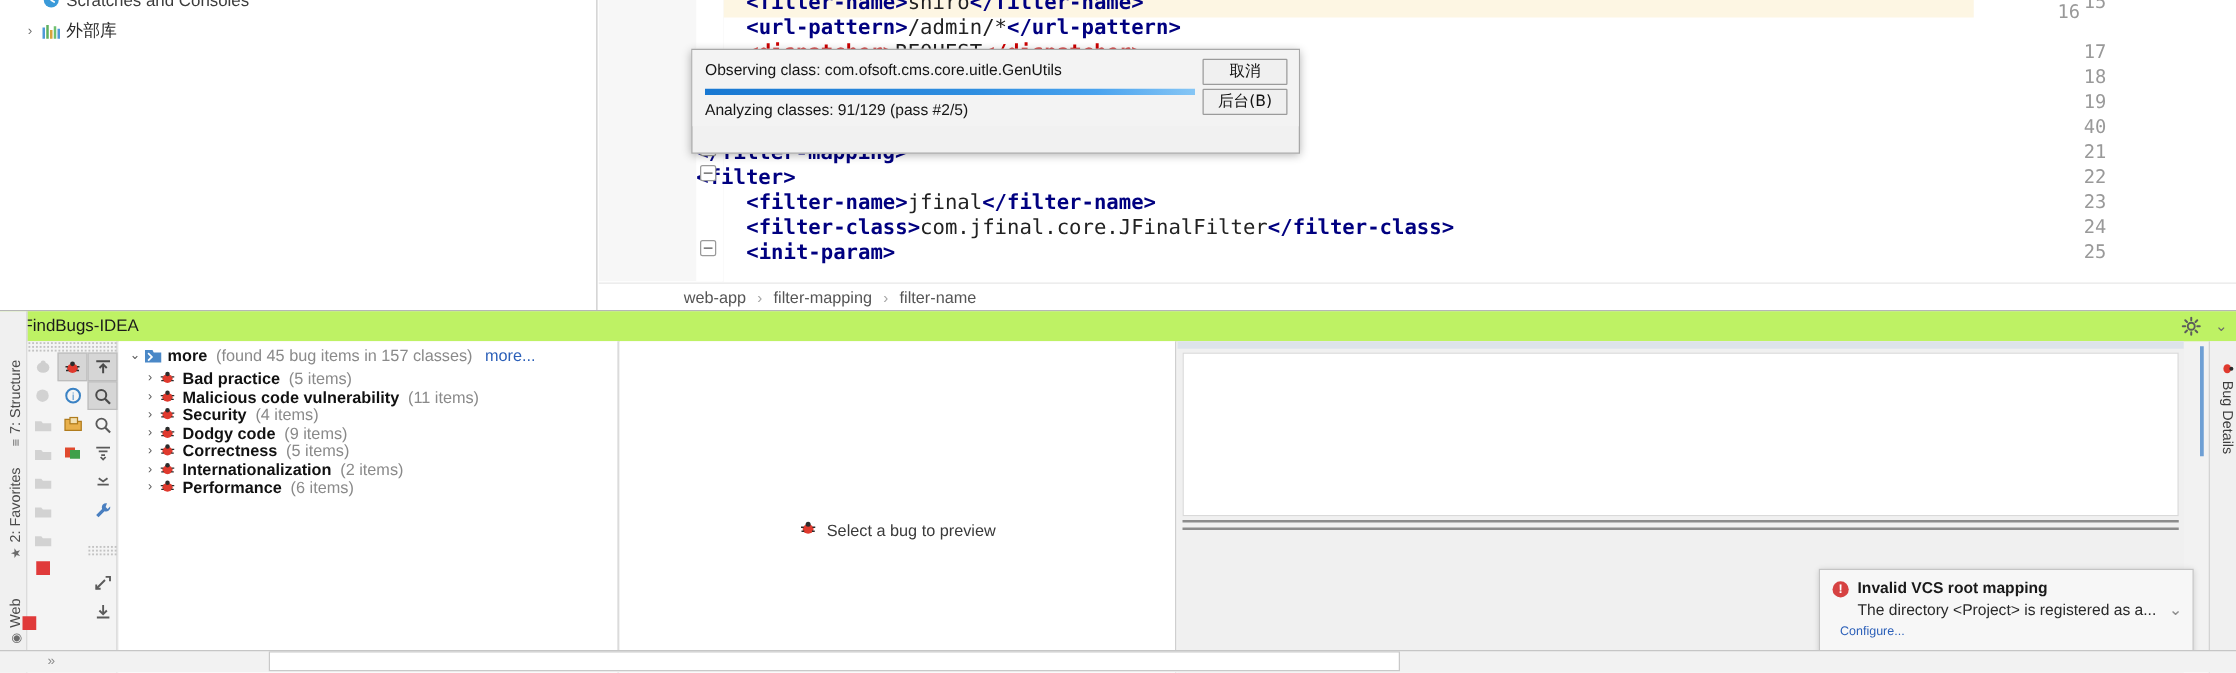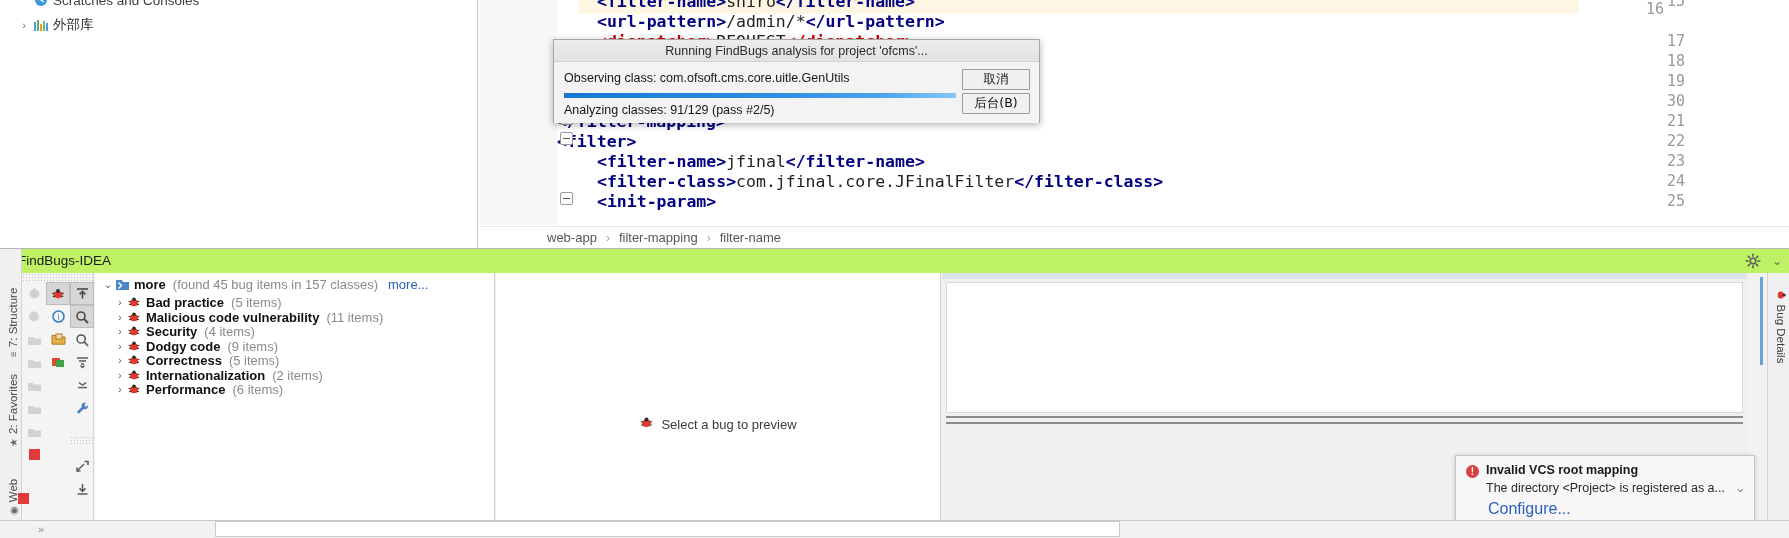--- a/index.html
+++ b/index.html
@@ -100,21 +100,21 @@
   
   .bd-tab { position:absolute; right:0; top:24px; width:22px; height:266px; background:#f0f0f0; border-left:1px solid #d3d3d3; }
   .bd-scroll { position:absolute; left:-8px; top:4px; width:3px; height:88px; background:#6e9fd4; }
   .bd-label { position:absolute; left:-19px; top:42px; width:64px; height:22px; transform:rotate(90deg); transform-origin:center; display:flex; align-items:center; justify-content:center; font-size:11.5px; color:#3c3c3c; white-space:nowrap; }
 
   
   .notif { position:absolute; left:1455px; top:455px; width:300px; height:68px; background:#f7f7f7; border:1px solid #c4c4c4; box-shadow:0 1px 5px rgba(0,0,0,0.18); }
   .nf-icon { position:absolute; left:10px; top:9px; width:13px; height:13px; border-radius:50%; background:#d64242; color:#fff; font-size:10px; font-weight:bold; display:flex; align-items:center; justify-content:center; }
   .nf-title { position:absolute; left:30px; top:7px; font-size:12.5px; font-weight:bold; color:#1a1a1a; }
   .nf-body { position:absolute; left:30px; top:25px; font-size:12.5px; color:#2a2a2a; }
-  .nf-link { position:absolute; left:32px; top:44px; font-size:16px; color:#2b5fb8; }
+  .nf-link { position:absolute; left:16px; top:44px; font-size:10px; color:#2b5fb8; }
   .nf-chevron { position:absolute; right:8px; top:24px; font-size:13px; color:#8d8d8d; }
 
   
   .statusbar { position:absolute; left:0; top:520px; width:1789px; height:18px; background:#f2f2f2; border-top:1px solid #c6c6c6; }
   .sb-chev { position:absolute; left:38px; top:2px; font-size:11px; color:#8b8b8b; }
   .sb-field { position:absolute; left:215px; top:0px; width:905px; height:16px; background:#ffffff; border:1px solid #c9c9c9; }
   .sb-sq { position:absolute; left:18px; top:-28px; width:11px; height:11px; background:#e03a3a; }
 </style>
 </head>
 <body>
@@ -155,21 +155,21 @@
       <div class="hl-row" style="top:-8px;"></div>
       <div id="lines-host">
           <div class="lnum" style="top: -8px;">15</div>
           <div class="codeline" style="top: -8px; left: 118px;"><span class="tag">&lt;filter-name&gt;</span><span class="txt">shiro</span><span class="tag">&lt;/filter-name&gt;</span></div>
           <div class="lnum" style="top: 0; text-align: center;">16</div>
           <div class="codeline" style="top: 12px; left: 118px;"><span class="tag">&lt;url-pattern&gt;</span><span class="txt">/admin/*</span><span class="tag">&lt;/url-pattern&gt;</span></div>
           <div class="lnum" style="top: 32px;">17</div>
           <div class="codeline" style="top: 32px; left: 118px;"><span class="tagred">&lt;dispatcher&gt;</span><span class="txt">REQUEST</span><span class="tagred">&lt;/dispatcher&gt;</span></div>
           <div class="lnum" style="top: 52px;">18</div>
           <div class="lnum" style="top: 72px;">19</div>
-          <div class="lnum" style="top: 92px;">30</div>
+          <div class="lnum" style="top: 92px;">40</div>
           <div class="lnum" style="top: 112px;">21</div>
           <div class="codeline" style="top: 112px; left: 78px;"><span class="tag">&lt;/filter-mapping&gt;</span></div>
           <div class="lnum" style="top: 132px;">22</div>
           <div class="codeline" style="top: 132px; left: 78px;"><span class="tag">&lt;filter&gt;</span></div>
           <div class="lnum" style="top: 152px;">23</div>
           <div class="codeline" style="top: 152px; left: 118px;"><span class="tag">&lt;filter-name&gt;</span><span class="txt">jfinal</span><span class="tag">&lt;/filter-name&gt;</span></div>
           <div class="lnum" style="top: 172px;">24</div>
           <div class="codeline" style="top: 172px; left: 118px;"><span class="tag">&lt;filter-class&gt;</span><span class="txt">com.jfinal.core.JFinalFilter</span><span class="tag">&lt;/filter-class&gt;</span></div>
           <div class="lnum" style="top: 192px;">25</div>
           <div class="codeline" style="top: 192px; left: 118px;"><span class="tag">&lt;init-param&gt;</span></div>
@@ -181,21 +181,20 @@
       <div class="breadcrumb">
         <span class="bc-item">web-app</span>
         <span class="bc-sep">›</span>
         <span class="bc-item">filter-mapping</span>
         <span class="bc-sep">›</span>
         <span class="bc-item">filter-name</span>
       </div>
     </div>
 
     <div class="dialog">
-      <div class="dlg-title">Running FindBugs analysis for project 'ofcms'...</div>
       <div class="dlg-body">
         <div class="dlg-line1">Observing class: com.ofsoft.cms.core.uitle.GenUtils</div>
         <div class="dlg-bar">
             <i id="pbar" style="width: 100%;"></i>
           </div>
         <div class="dlg-line2">Analyzing classes:  91/129 (pass #2/5)</div>
         <div class="dlg-btn b1">取消</div>
         <div class="dlg-btn b2">后台(B)</div>
       </div>
     </div>

